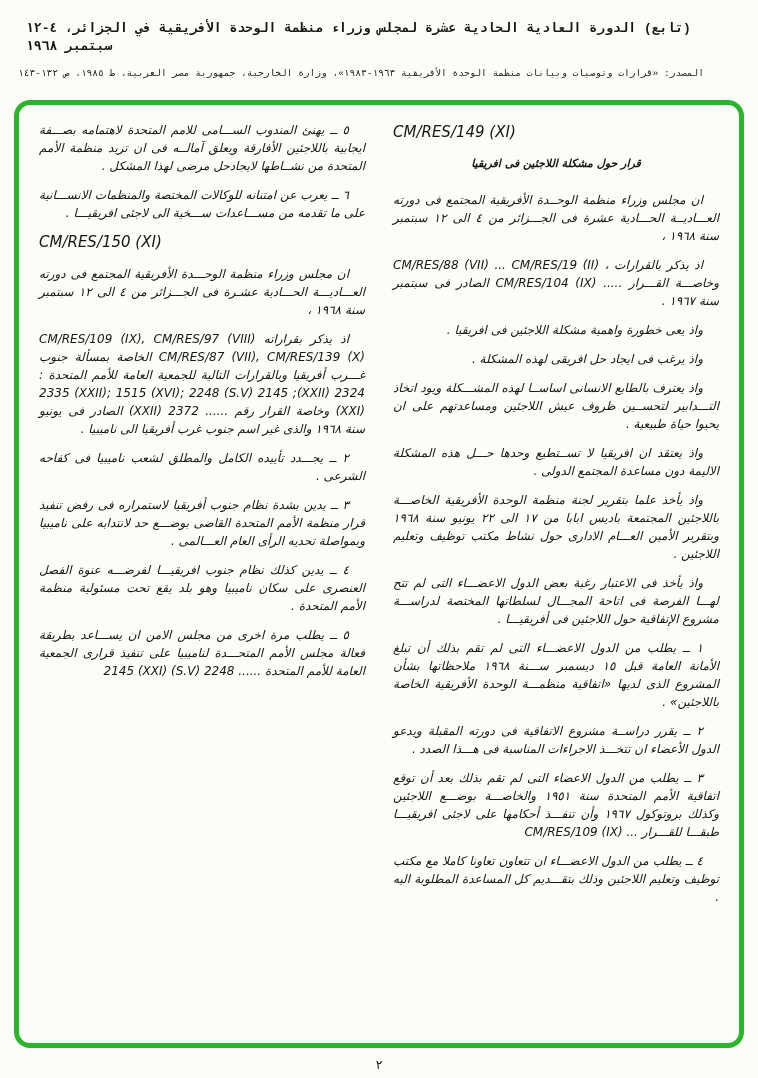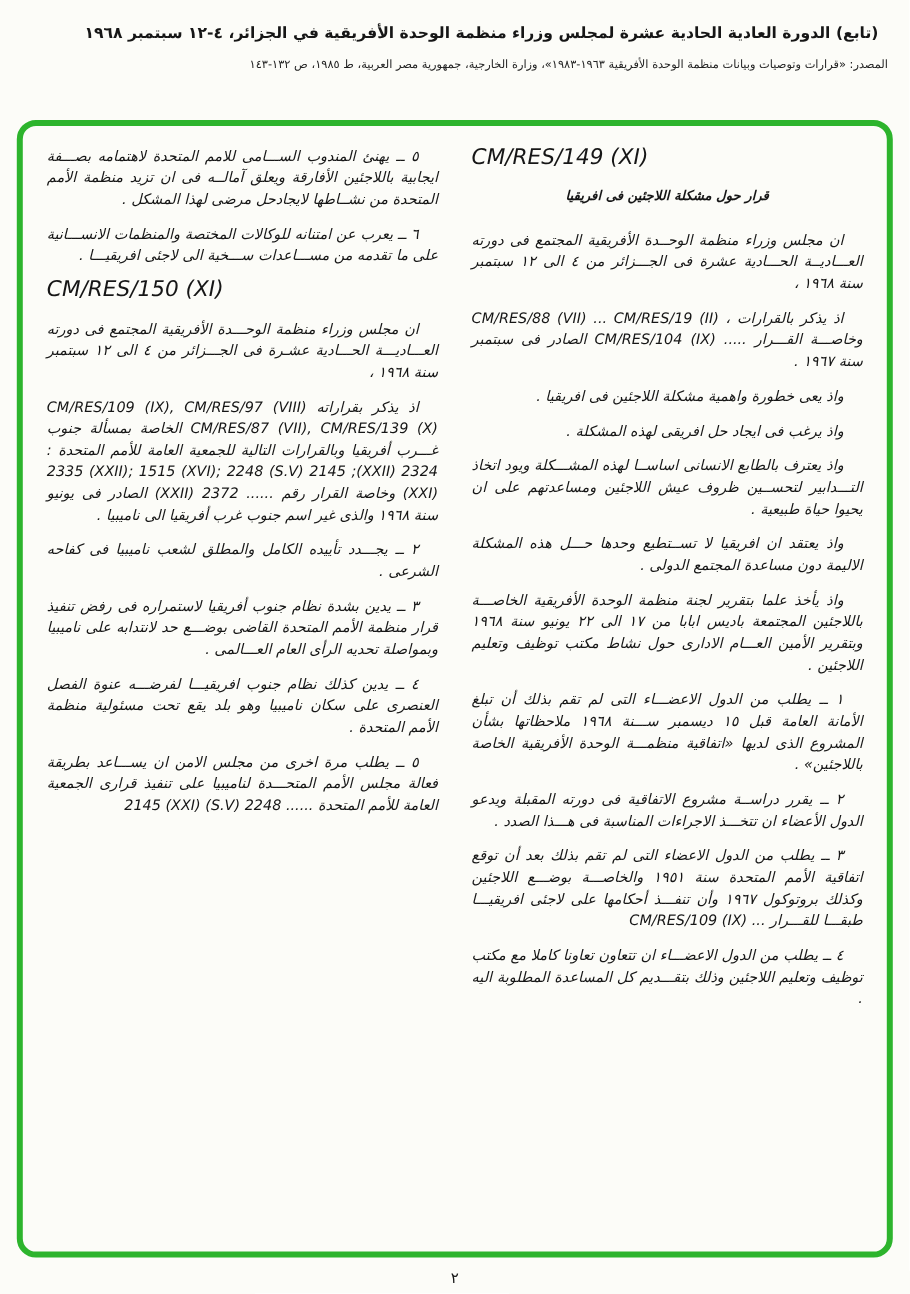--- a/index.html
+++ b/index.html
@@ -18,21 +18,22 @@
     width:758px;
     height:1078px;
     background:var(--paper);
     overflow:hidden;
     direction:rtl;
   }
 
   
   .page-header{
     padding-top:20px;
-    text-align:right;
+    text-align:left;
+    font-family:Liberation Mono, monospace;
   }
   .header-title{
     font-size:13px;
     font-weight:bold;
     line-height:1.4;
     padding:0 26px;
   }
   .header-source{
     font-size:9.5px;
     margin-top:11px;
@@ -65,21 +66,21 @@
     text-align:justify;
     font-size:12px;
     line-height:18px;
     font-style:italic;
   }
 
   .res-code{
     direction:ltr;
     text-align:left;
     unicode-bidi:embed;
-    font-size:18px;
+    font-size:15px;
     margin:2px 0 14px;
     white-space:nowrap;
   }
   .res-title{
     text-align:center;
     font-weight:bold;
     font-size:11px;
     margin:2px 0 18px;
   }
   .para{
@@ -115,20 +116,21 @@
         <div class="res-code">CM/RES/149 (XI)</div>
         <div class="res-title">قرار حول مشكلة اللاجئين فى افريقيا</div>
         <div class="para-list">
             <p class="para">ان مجلس وزراء منظمة الوحــدة الأفريقية المجتمع فى دورته العـــاديــة الحـــادية عشرة فى الجـــزائر من ٤ الى ١٢ سبتمبر سنة ١٩٦٨ ،</p>
             <p class="para">اذ يذكر بالقرارات ، CM/RES/88 (VII) ... CM/RES/19 (II) وخاصـــة القـــرار ..... CM/RES/104 (IX) الصادر فى سبتمبر سنة ١٩٦٧ .</p>
             <p class="para">واذ يعى خطورة واهمية مشكلة اللاجئين فى افريقيا .</p>
             <p class="para">واذ يرغب فى ايجاد حل افريقى لهذه المشكلة .</p>
             <p class="para">واذ يعترف بالطابع الانسانى اساســا لهذه المشـــكلة ويود اتخاذ التـــدابير لتحســين ظروف عيش اللاجئين ومساعدتهم على ان يحيوا حياة طبيعية .</p>
             <p class="para">واذ يعتقد ان افريقيا لا تســتطيع وحدها حـــل هذه المشكلة الاليمة دون مساعدة المجتمع الدولى .</p>
             <p class="para">واذ يأخذ علما بتقرير لجنة منظمة الوحدة الأفريقية الخاصـــة باللاجئين المجتمعة باديس ابابا من ١٧ الى ٢٢ يونيو سنة ١٩٦٨ وبتقرير الأمين العـــام الادارى حول نشاط مكتب توظيف وتعليم اللاجئين .</p>
+            <p class="para">واذ يأخذ فى الاعتبار رغبة بعض الدول الاعضـــاء التى لم تتح لهـــا الفرصة فى اتاحة المجـــال لسلطاتها المختصة لدراســـة مشروع الإتفاقية حول اللاجئين فى أفريقيـــا .</p>
             <p class="para">١ ــ يطلب من الدول الاعضـــاء التى لم تقم بذلك أن تبلغ الأمانة العامة قبل ١٥ ديسمبر ســـنة ١٩٦٨ ملاحظاتها بشأن المشروع الذى لديها «اتفاقية منظمـــة الوحدة الأفريقية الخاصة باللاجئين» .</p>
             <p class="para">٢ ــ يقرر دراســة مشروع الاتفاقية فى دورته المقبلة ويدعو الدول الأعضاء ان تتخـــذ الاجراءات المناسبة فى هـــذا الصدد .</p>
             <p class="para">٣ ــ يطلب من الدول الاعضاء التى لم تقم بذلك بعد أن توقع اتفاقية الأمم المتحدة سنة ١٩٥١ والخاصـــة بوضـــع اللاجئين وكذلك بروتوكول ١٩٦٧ وأن تنفـــذ أحكامها على لاجئى افريقيـــا طبقـــا للقـــرار ... CM/RES/109 (IX)</p>
             <p class="para">٤ ــ يطلب من الدول الاعضـــاء ان تتعاون تعاونا كاملا مع مكتب توظيف وتعليم اللاجئين وذلك بتقـــديم كل المساعدة المطلوبة اليه .</p>
           </div>
       </div>
 
       <div class="column column-left">
         <div class="para-list">
             <p class="para">٥ ــ يهنئ المندوب الســـامى للامم المتحدة لاهتمامه بصـــفة ايجابية باللاجئين الأفارقة ويعلق آمالــه فى ان تزيد منظمة الأمم المتحدة من نشــاطها لايجادحل مرضى لهذا المشكل .</p>

